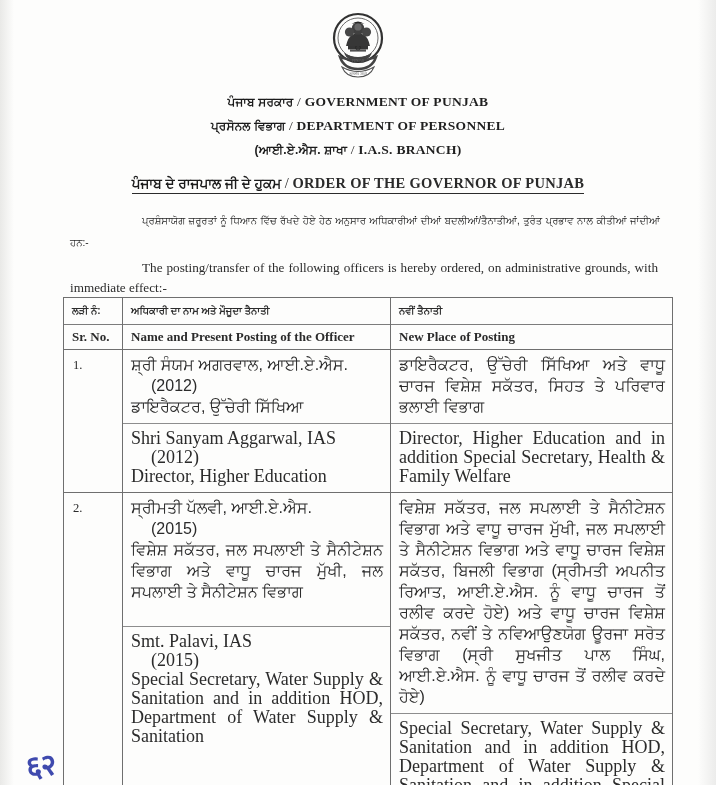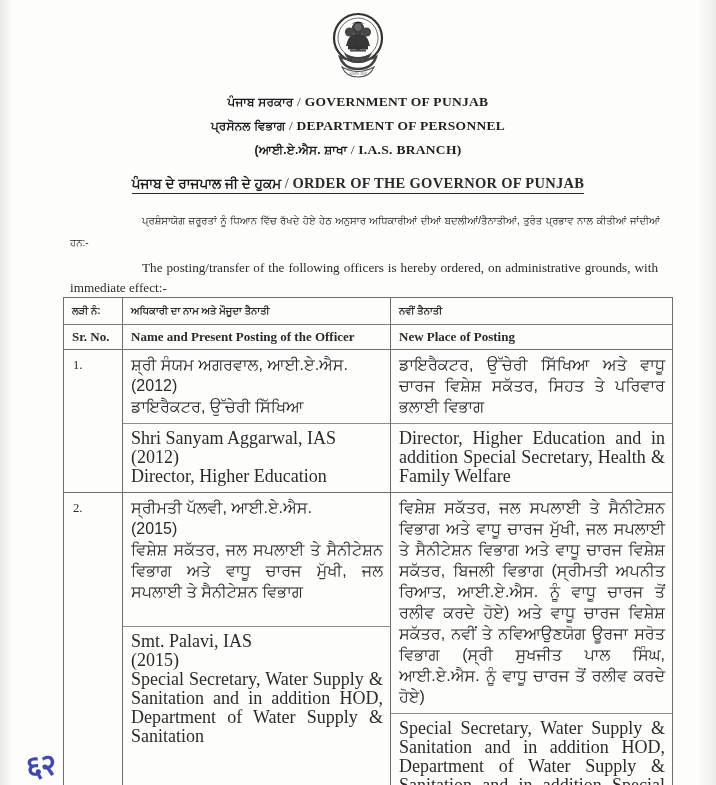--- a/index.html
+++ b/index.html
@@ -156,21 +156,21 @@
     border-bottom: 1px solid #8d8d8d;
     text-align: justify;
   }
   .cell-split .en-block {
     font-family: "Liberation Serif", serif;
     font-size: 18px;
     line-height: 19px;
     padding: 5px 7px 6px 8px;
     text-align: justify;
   }
-  .cell-split .yr { display: block; }
+  .cell-split .yr { display: block; margin-left: 20px; }
   .sr-cell {
     font-family: "Liberation Serif", serif;
     font-size: 13px;
     padding-top: 6px !important;
     padding-left: 9px !important;
   }
 
   
   .handwrite {
     position: absolute;

